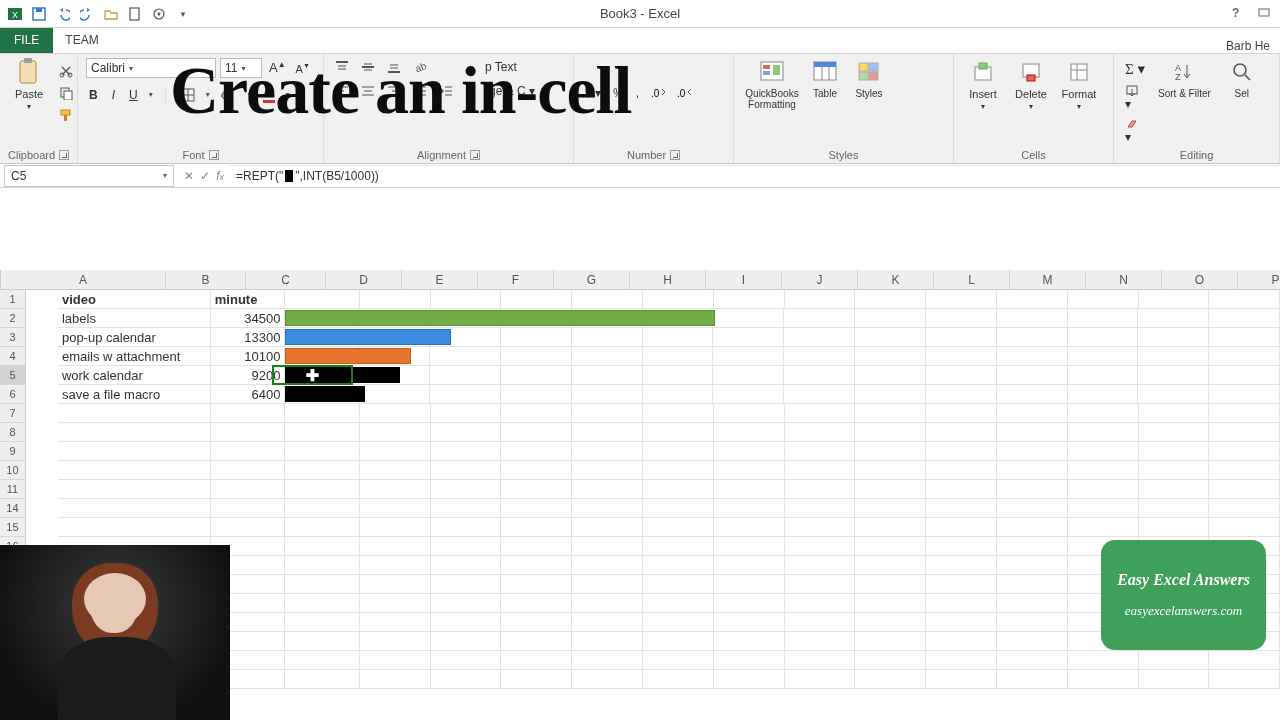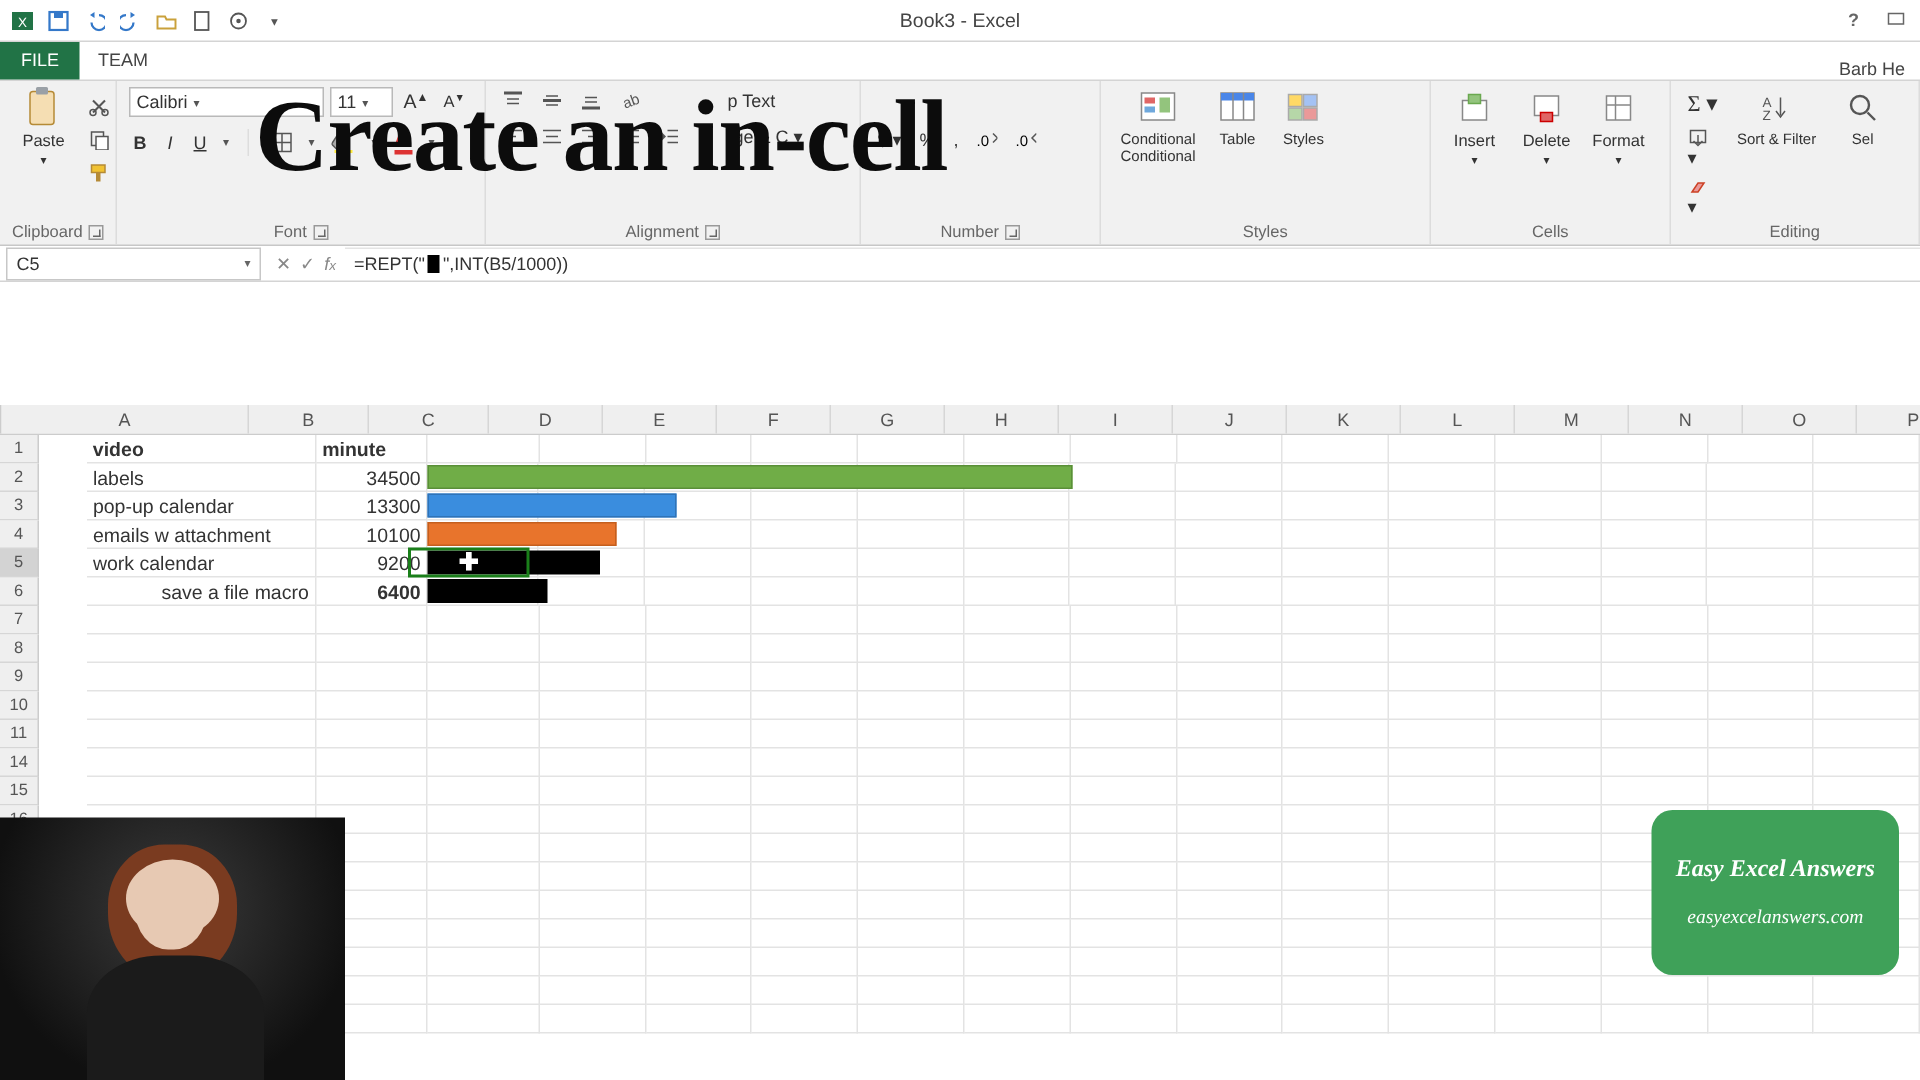--- a/index.html
+++ b/index.html
@@ -359,21 +359,21 @@
     <div class="body" style="gap:2px;">
       <div class="big-btn">
         <div class="icon">
             <svg width="26" height="26">
               <rect x="2" y="3" width="22" height="18" fill="#fff" stroke="#888"></rect>
               <rect x="4" y="6" width="7" height="4" fill="#e06666"></rect>
               <rect x="4" y="12" width="7" height="4" fill="#6fa8dc"></rect>
               <rect x="14" y="6" width="7" height="10" fill="#93c47d"></rect>
             </svg>
           </div>
-        <span style="font-size:10px;text-align:center;max-width:60px;">Conditional Conditional</span>
+        <span style="font-size:10px;text-align:center;max-width:60px;">QuickBooks Formatting</span>
       </div>
       <div class="big-btn">
         <div class="icon">
             <svg width="26" height="26">
               <rect x="2" y="3" width="22" height="18" fill="#fff" stroke="#888"></rect>
               <rect x="2" y="3" width="22" height="5" fill="#4a86e8"></rect>
               <line x1="10" y1="3" x2="10" y2="21" stroke="#888"></line>
               <line x1="17" y1="3" x2="17" y2="21" stroke="#888"></line>
             </svg>
           </div>
@@ -616,22 +616,22 @@
         <div class="cell cStd" style="width: 76px;"></div>
         <div class="cell cStd" style="width: 76px;"></div>
         <div class="cell cStd" style="width: 76px;"></div>
         <div class="cell cStd" style="width: 76px;"></div>
         <div class="cell cStd" style="width: 76px;"></div>
         <div class="cell cStd" style="width: 76px;"></div>
         <div class="cell cStd" style="width: 76px;"></div>
       </div>
       <div class="row">
         <div class="rhdr">6</div>
-        <div class="cell cA" style="width: 165px; text-align: right;">save a file macro</div>
-        <div class="cell cB num" style="width: 80px; font-weight: bold;">6400</div>
+        <div class="cell cA" style="width: 165px;">save a file macro</div>
+        <div class="cell cB num" style="width: 80px;">6400</div>
         <div class="cell cC barcell" style="width: 80px;">
           <div class="bar k" style="width: 80px;"></div>
         </div>
         <div class="cell cStd" style="width: 76px;"></div>
         <div class="cell cStd" style="width: 76px;"></div>
         <div class="cell cStd" style="width: 76px;"></div>
         <div class="cell cStd" style="width: 76px;"></div>
         <div class="cell cStd" style="width: 76px;"></div>
         <div class="cell cStd" style="width: 76px;"></div>
         <div class="cell cStd" style="width: 76px;"></div>

